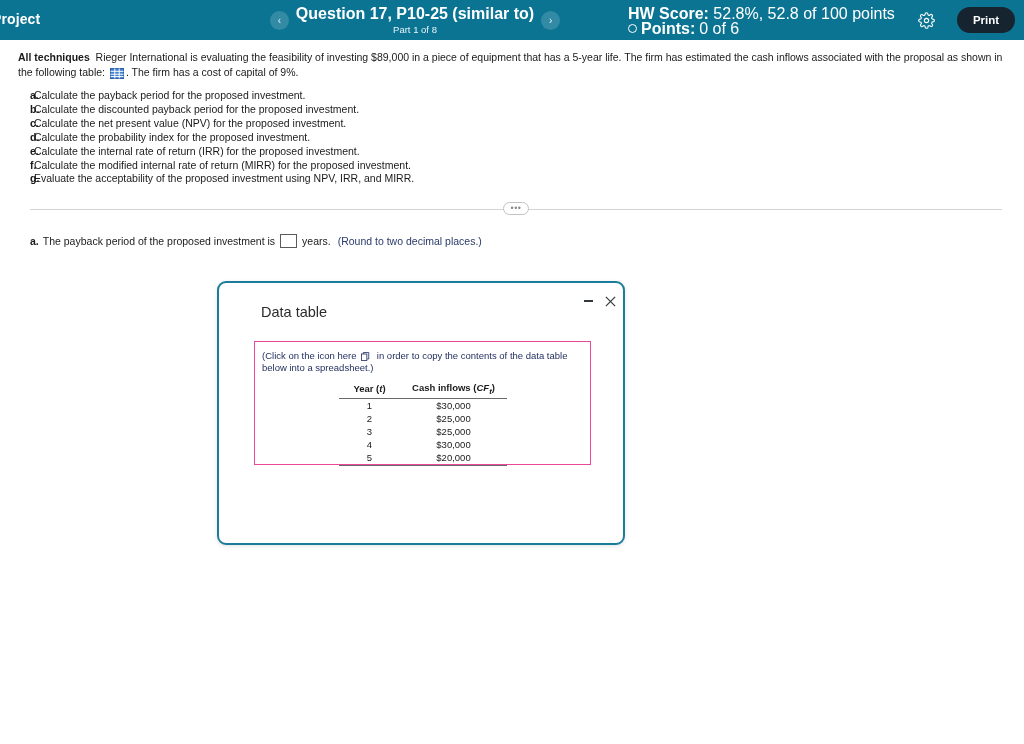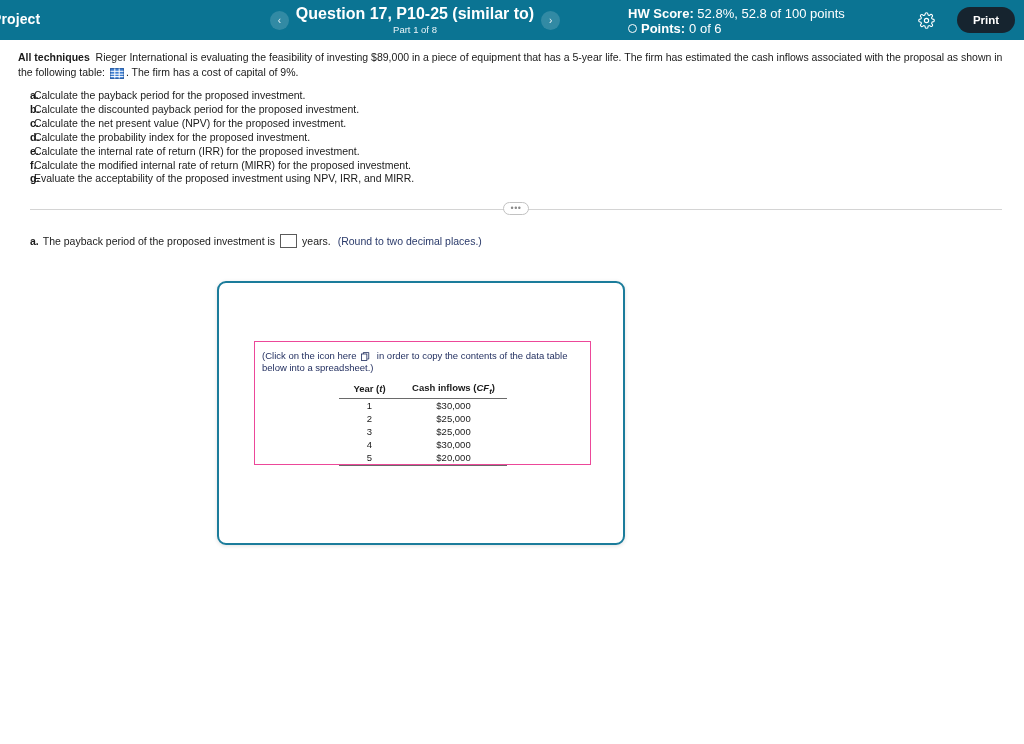--- a/index.html
+++ b/index.html
@@ -36,21 +36,21 @@
     color: #e7f3f7; font-size: 10px; line-height: 19px;
     text-align: center; cursor: pointer;
     flex: 0 0 auto;
   }
   .qnav-center { text-align: center; padding: 0 7px; }
   .qnav-title { font-size: 16px; font-weight: bold; white-space: nowrap; text-align: right; }
   .qnav-part { font-size: 9.5px; margin-top: 1px; color: #eaf4f8; }
 
   .score {
     position: absolute; left: 628px; top: 7px;
-    font-size: 13px; line-height: 14.5px;
+    font-size: 16px; line-height: 14.5px;
   }
   .score b { font-weight: bold; }
   .score-row2 { display: flex; align-items: center; gap: 4px; }
   .score-circle {
     width: 9px; height: 9px; border: 1.3px solid #ffffff;
     border-radius: 50%; display: inline-block;
   }
 
   .gear {
     position: absolute; left: 918px; top: 12px;
@@ -313,20 +313,32 @@
     <span class="answer-letter">a.</span>
     <span>The payback period of the proposed investment is</span>
     <span class="answer-input"></span>
     <span>years.</span>
     <span class="answer-hint">(Round to two decimal places.)</span>
   </div>
 </div>
 
 <div class="dialog">
 
+  <div class="dialog-titlebar">
+    <div class="dialog-title">Data table</div>
+    <div class="win-btn win-min">
+      <span class="win-min-bar"></span>
+    </div>
+    <div class="win-btn win-close">
+      <svg viewBox="0 0 14 14" width="13" height="13" stroke="#33383d" stroke-width="1.3">
+        <line x1="2" y1="2" x2="12" y2="12"></line>
+        <line x1="12" y1="2" x2="2" y2="12"></line>
+      </svg>
+    </div>
+  </div>
 
   <div class="dialog-panel">
     <div class="panel-note">
       <span>(Click on the icon here</span>
       <span class="copy-icon">
         <svg viewBox="0 0 10 10" width="9" height="9" fill="none" stroke="#1d2a5c" stroke-width="0.9">
           <rect x="0.5" y="2.2" width="6" height="7.3"></rect>
           <path d="M2.6 2.2V0.5h6v7.3H6.9"></path>
         </svg>
       </span>

